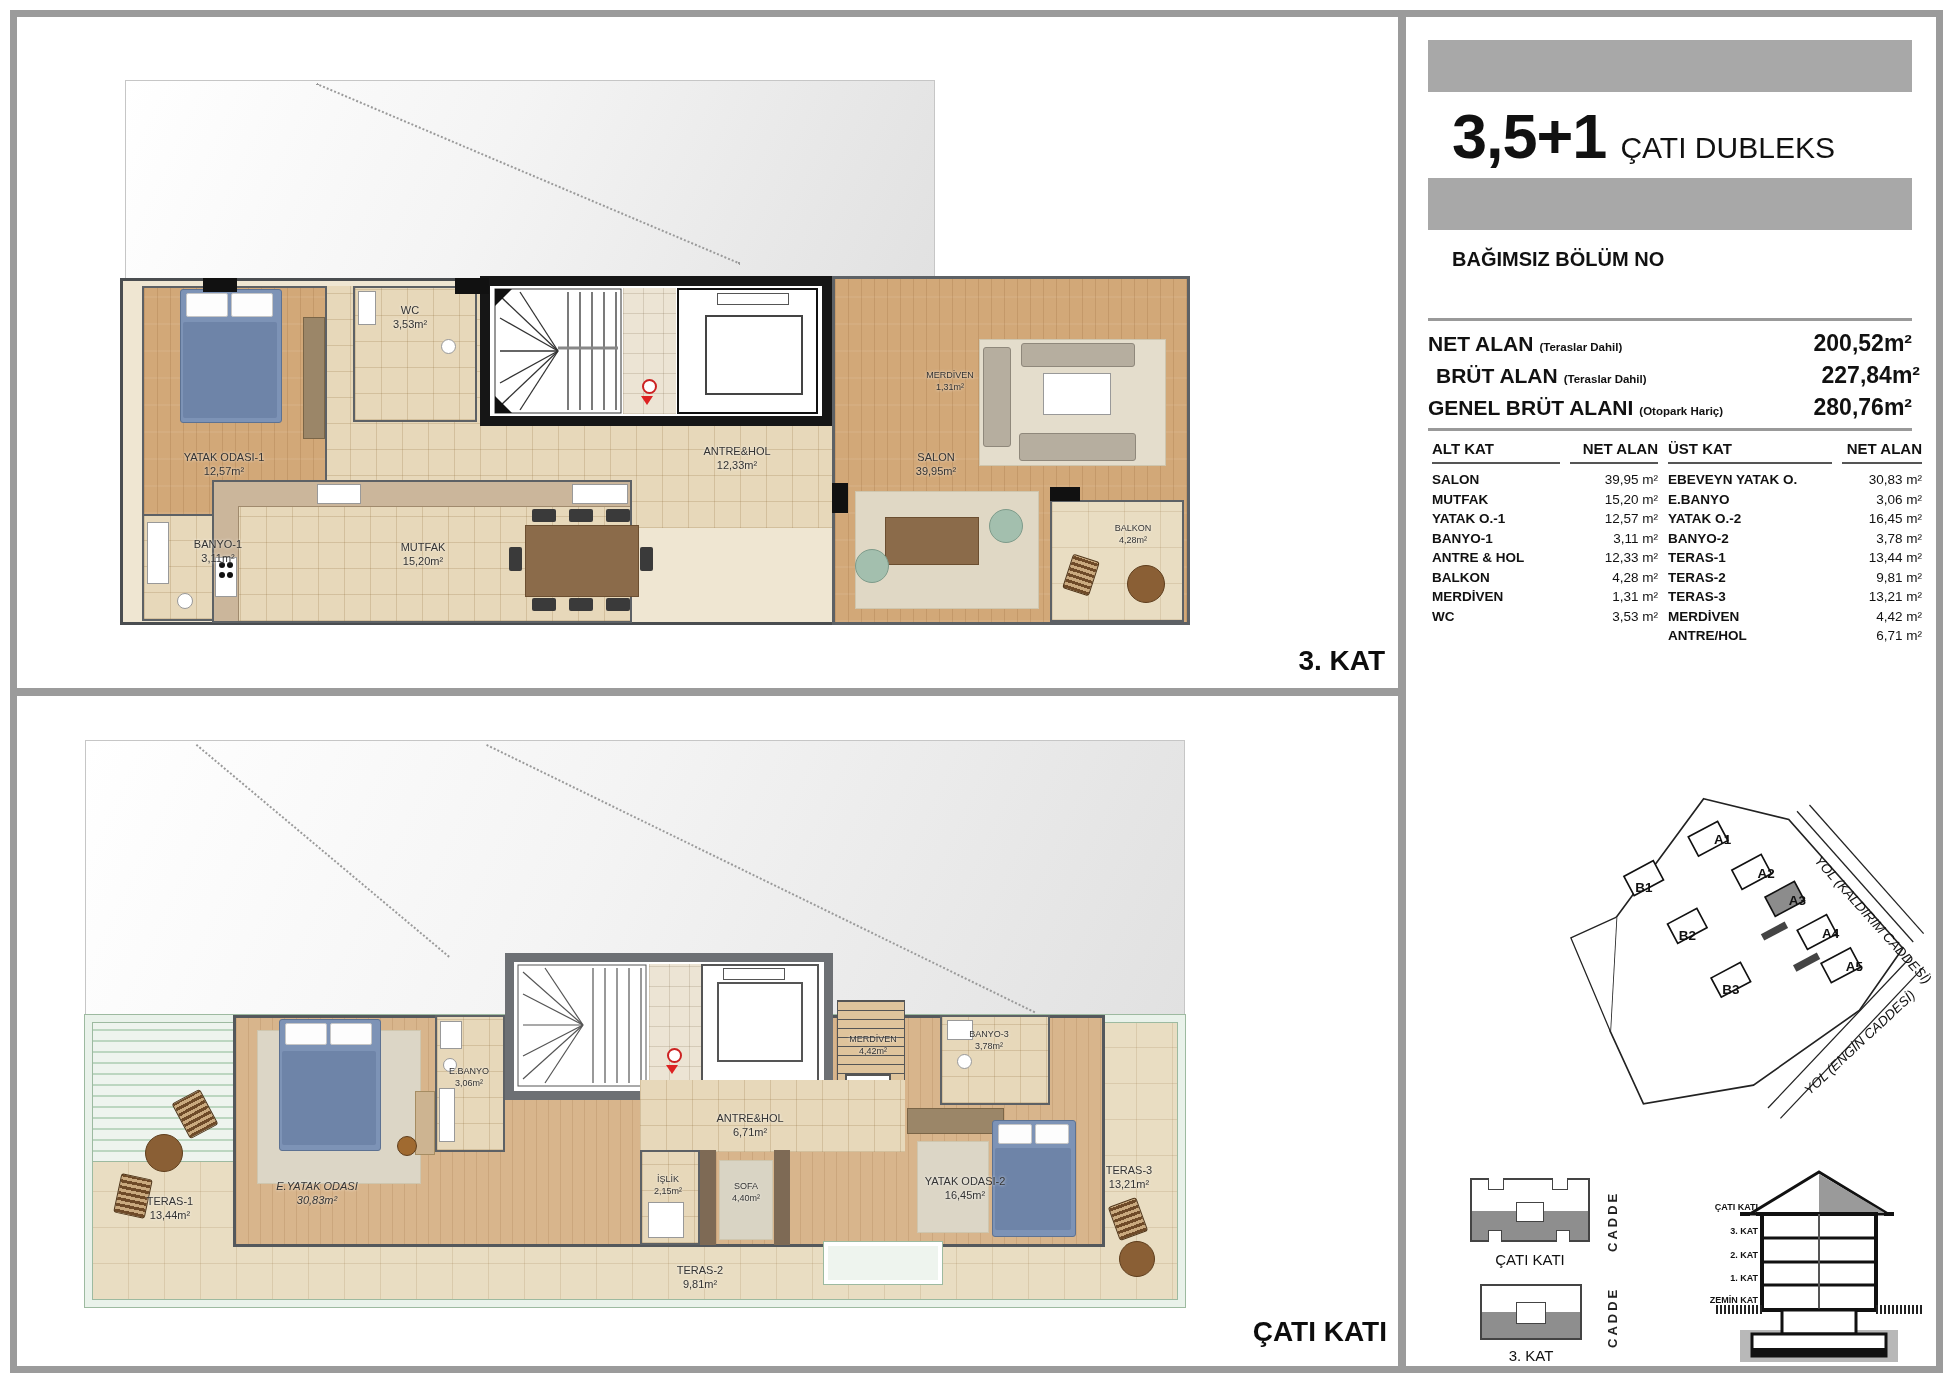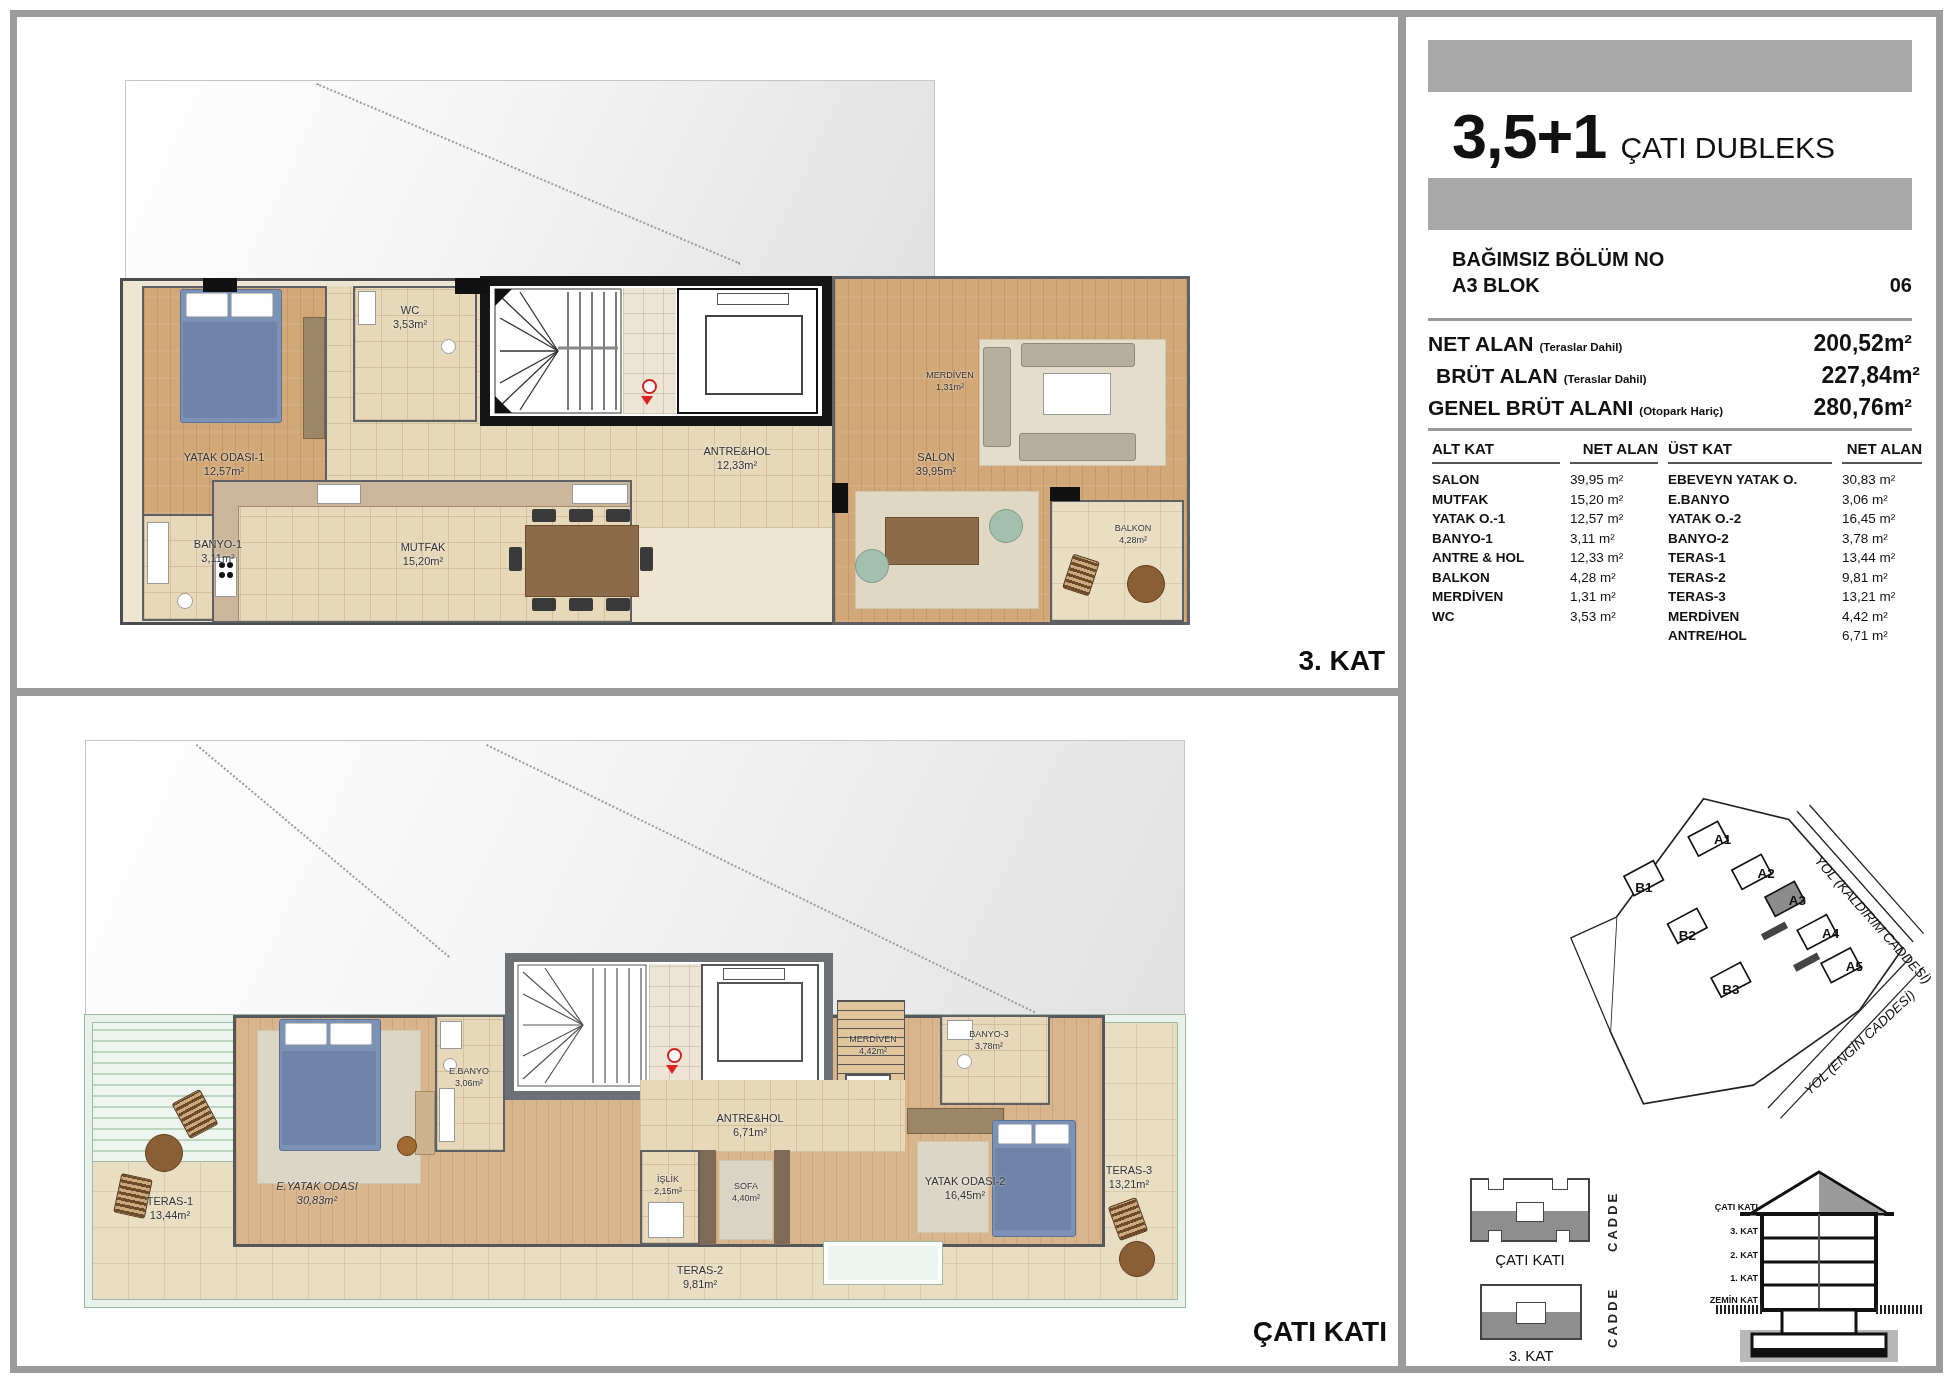--- a/index.html
+++ b/index.html
@@ -54,21 +54,21 @@
   .unit-lbl{font:bold 20px/1.35 "Liberation Sans",sans-serif;color:#111;}
   .unit-row{position:absolute;display:flex;justify-content:space-between;}
   .rule{position:absolute;background:#999;}
   .arearow{position:absolute;display:flex;align-items:baseline;width:484px;}
   .arearow .al{font-weight:bold;font-size:21px;color:#111;}
   .arearow .an{font-weight:bold;font-size:11.5px;color:#111;margin-left:6px;}
   .arearow .av{margin-left:auto;font-size:23px;color:#111;font-weight:bold;}
   .t4{position:absolute;display:grid;grid-template-columns:128px 88px 164px 80px;column-gap:10px;row-gap:0;}
   .t4 .h{font:bold 15px/26px "Liberation Sans",sans-serif;color:#111;border-bottom:2px solid #555;}
   .t4 .n{font:bold 13.5px/19.5px "Liberation Sans",sans-serif;color:#111;white-space:nowrap;}
-  .t4 .v{font:400 13.5px/19.5px "Liberation Sans",sans-serif;color:#111;text-align:left;white-space:nowrap;}
+  .t4 .v{font:400 13.5px/19.5px "Liberation Sans",sans-serif;color:#111;text-align:right;white-space:nowrap;}
   .t4 .h.r{text-align:right;}
   .t4 .pad{height:6px;}
   .vtext{position:absolute;writing-mode:vertical-rl;transform:rotate(180deg);font:600 13px/1 "Liberation Sans",sans-serif;letter-spacing:3px;color:#222;}
   .minibox{position:absolute;border:2px solid #444;background:#fff;box-sizing:border-box;}
   .mini-gray{position:absolute;background:#8e8e8e;}
   .mini-wb{position:absolute;background:#fff;border:1px solid #444;box-sizing:border-box;}
   .mini-lbl{position:absolute;font:400 15px/1 "Liberation Sans",sans-serif;color:#111;text-align:center;}
 </style>
 </head>
 <body>
@@ -337,24 +337,20 @@
   </div>
 
   <div class="gbar" style="left:1428px;top:40px;width:484px;height:52px;"></div>
   <div class="title-line" style="left:1452px;top:100px;">
     <span class="title-big">3,5+1</span>
     <span class="title-small">ÇATI DUBLEKS</span>
   </div>
   <div class="gbar" style="left:1428px;top:178px;width:484px;height:52px;"></div>
 
   <div class="abs unit-lbl" style="left:1452px;top:246px;">BAĞIMSIZ BÖLÜM NO</div>
-  <div class="unit-row" style="left:1452px;top:272px;width:460px;">
-    <span class="unit-lbl">A3 BLOK</span>
-    <span class="unit-lbl">06</span>
-  </div>
 
   <div class="rule" style="left:1428px;top:318px;width:484px;height:3px;"></div>
 
   <div class="arearow" style="left:1428px;top:330px;">
     <span class="al">NET ALAN</span>
     <span class="an">(Teraslar Dahil)</span>
     <span class="av">200,52m²</span>
   </div>
   <div class="arearow" style="left:1428px;top:362px;margin-left:8px;">
     <span class="al">BRÜT ALAN</span>

